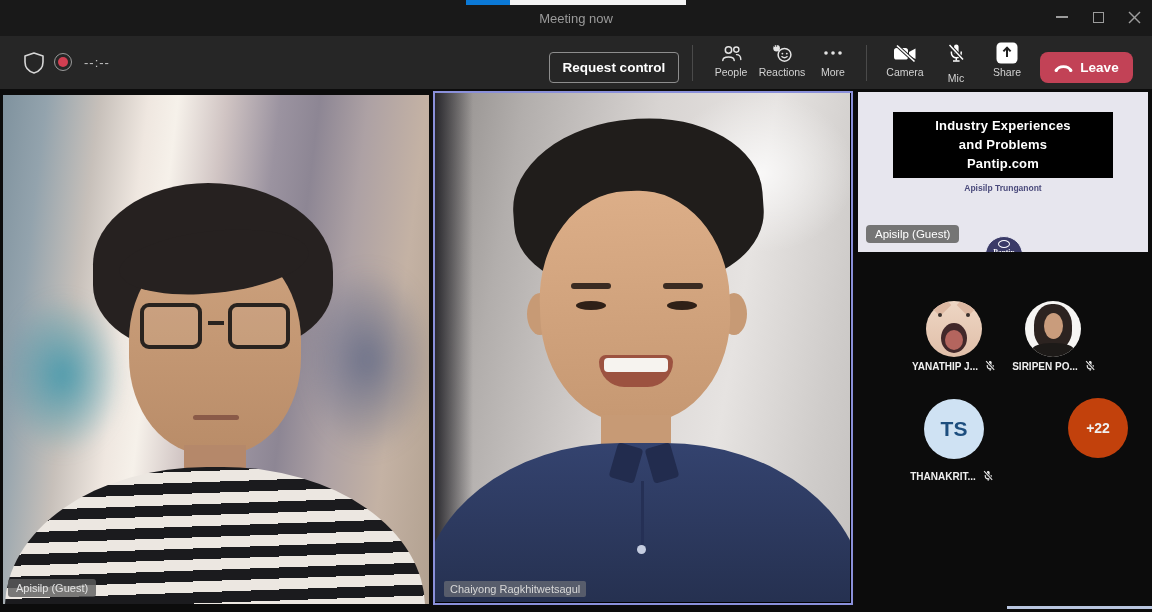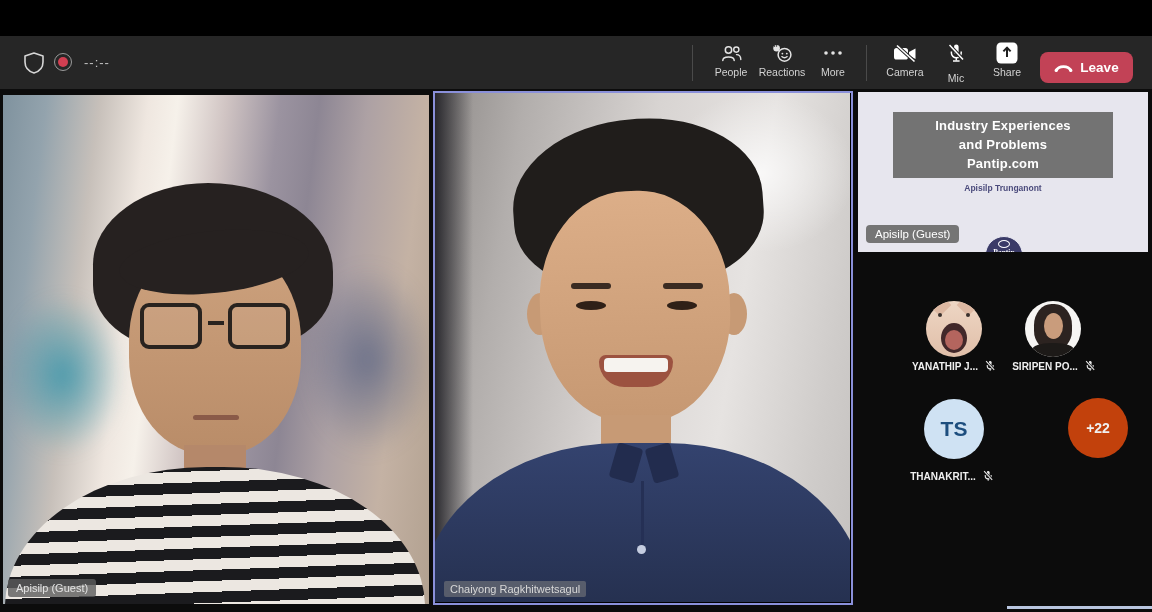--- a/index.html
+++ b/index.html
@@ -74,21 +74,21 @@
   .cp-neck{left:166px;top:322px;width:70px;height:42px;background:#c79a75;}
   .cp-shirt{left:-14px;top:350px;width:444px;height:165px;border-radius:45% 45% 0 0/95% 95% 0 0;
             background:linear-gradient(180deg,#34436f,#25304f);}
   .cp-collar-l{left:178px;top:352px;width:26px;height:36px;background:#222c4e;transform:rotate(16deg);border-radius:4px;}
   .cp-collar-r{left:214px;top:352px;width:26px;height:36px;background:#222c4e;transform:rotate(-16deg);border-radius:4px;}
   .cp-placket{left:206px;top:388px;width:3px;height:70px;background:#253055;}
   .cp-button{left:202px;top:452px;width:9px;height:9px;border-radius:50%;background:#c5cde0;}
 
   
   .slide-thumb{position:absolute;left:858px;top:3px;width:290px;height:160px;background:#e7e6ee;overflow:hidden;}
-  .slide-titlebox{position:absolute;left:35px;top:20px;width:220px;height:66px;background:#737373;
+  .slide-titlebox{position:absolute;left:35px;top:20px;width:220px;height:66px;background:#000000;
                   color:#fff;font-weight:700;font-size:13px;line-height:19px;text-align:center;padding-top:4px;letter-spacing:.2px;}
   .slide-subtitle{position:absolute;left:0;right:0;top:91px;text-align:center;color:#4b4b7c;font-weight:700;font-size:8.5px;}
   .slide-logo{position:absolute;left:127px;top:144px;width:38px;height:38px;border-radius:50%;background:#3b3b68;
               border:1.5px solid #e9e9f2;color:#fff;text-align:center;}
   .slide-logo .oval{width:12px;height:8px;border:1px solid #fff;border-radius:50%;margin:3px auto 0;}
   .slide-logo .ltxt{font-size:7.5px;font-weight:700;font-family:"Liberation Serif",serif;}
   .slide-presenter{position:absolute;left:8px;top:133px;background:#757575;border-radius:4px;color:#fff;
                    font-size:11.5px;padding:3px 9px;}
 
   .avatar{position:absolute;border-radius:50%;overflow:hidden;}
@@ -109,34 +109,54 @@
   .self-tile{position:absolute;left:1007px;top:443px;width:141px;height:72px;background:#383838;border-radius:4px;}
   .self-circle{position:absolute;left:45px;top:10px;width:52px;height:52px;border-radius:50%;
                display:flex;align-items:center;justify-content:center;font-size:17px;font-weight:700;}
   .self-underline{position:absolute;left:1007px;top:517px;width:145px;height:3px;background:#b9c6e0;}
 </style>
 </head>
 <body>
 
 <div id="app">
 
+  <div class="titlebar">
+    <div class="strip-blue"></div>
+    <div class="strip-white"></div>
+    <div class="title-text">Meeting now</div>
+    <div class="winbtn" style="left:1045px;">
+      <div class="win-min-glyph"></div>
+    </div>
+    <div class="winbtn" style="left:1081px;">
+      <div class="win-max-glyph"></div>
+    </div>
+    <div class="winbtn" style="left:1117px;">
+      <svg width="13" height="13" viewBox="0 0 13 13">
+        <line x1="1" y1="1" x2="12" y2="12" stroke="#9c9c9c" stroke-width="1.4"></line>
+        <line x1="12" y1="1" x2="1" y2="12" stroke="#9c9c9c" stroke-width="1.4"></line>
+      </svg>
+    </div>
+  </div>
 
   <div class="toolbar">
     <div class="shield-btn">
       <svg width="20" height="22" viewBox="0 0 20 22">
         <path d="M10 1 L19 4 V10 C19 16 15 19.5 10 21 C5 19.5 1 16 1 10 V4 Z" fill="none" stroke="#d6d6d6" stroke-width="1.6" stroke-linejoin="round"></path>
       </svg>
     </div>
     <div class="rec-ind">
       <div class="rec-ring">
         <div class="rec-dot"></div>
       </div>
     </div>
     <div class="timer">--:--</div>
 
+    <div class="req-btn">
+      <span>Request control</span>
+    </div>
 
     <div class="tb-divider" style="left:692px;"></div>
 
     <div class="tool-btn" style="left:703px;">
       <span class="ticon">
         <svg width="21" height="17" viewBox="0 0 21 17">
           <circle cx="7.5" cy="5" r="3.2" fill="none" stroke="#e3e3e3" stroke-width="1.5"></circle>
           <path d="M1.8 15.5 C1.8 10.8 13.2 10.8 13.2 15.5" fill="none" stroke="#e3e3e3" stroke-width="1.5" stroke-linecap="round"></path>
           <circle cx="15.3" cy="4.6" r="2.6" fill="none" stroke="#e3e3e3" stroke-width="1.4"></circle>
           <path d="M15.5 9.6 C18.6 9.6 19.8 12 19.8 14.6" fill="none" stroke="#e3e3e3" stroke-width="1.4" stroke-linecap="round"></path>

